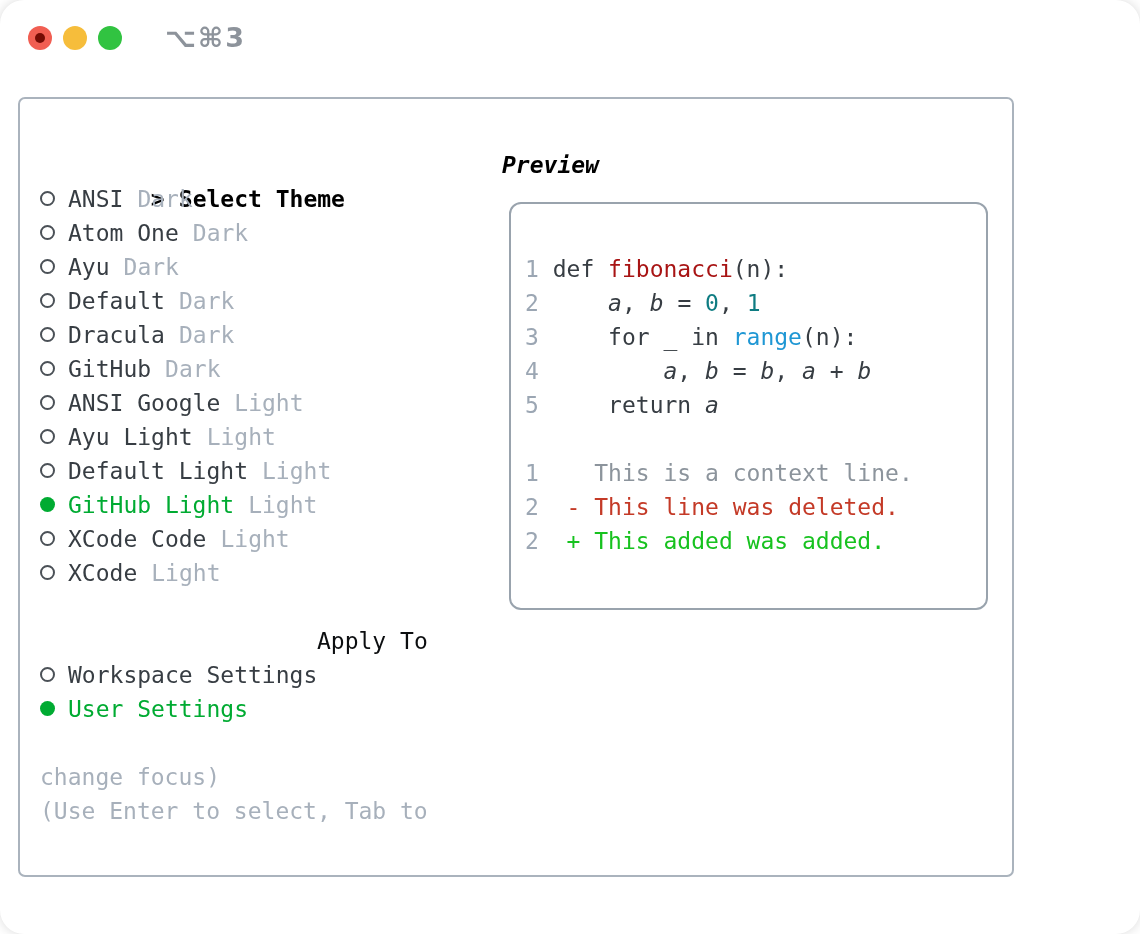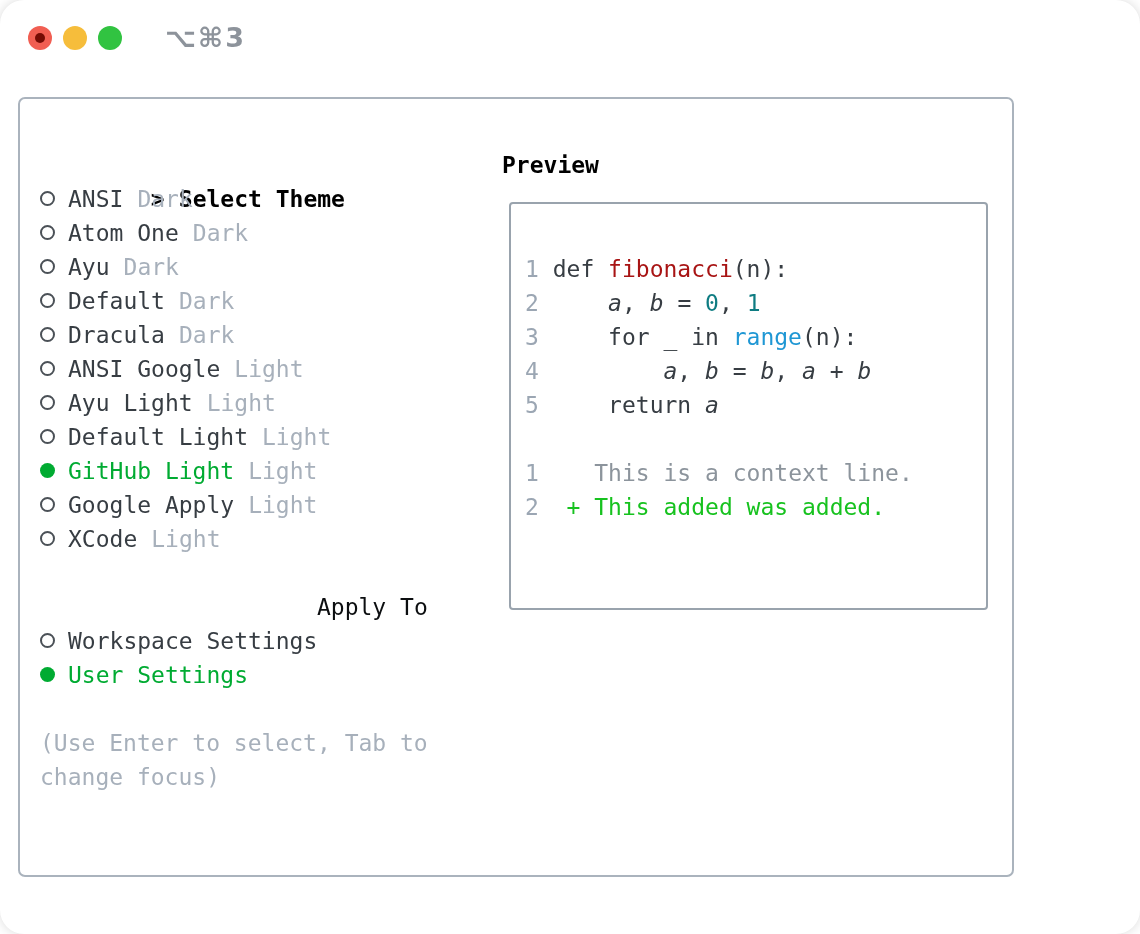--- a/index.html
+++ b/index.html
@@ -38,24 +38,24 @@
   .radio { display:inline-block; width:15px; height:15px; border-radius:50%;
            border:2px solid #4b5157; vertical-align:middle; margin:-4px 13px 0 0; background:transparent; }
   .radio.sel { border:none; background:var(--accent); width:15px; height:15px; }
   .theme-name { color:var(--ink);margin-top:23px; }
   .theme-name.sel { color:var(--accent); }
   .variant { color:var(--muted); margin-left:14px; }
   .apply-hdr { color:var(--black); margin-left:28px;text-align:right; }
   .hint { color:var(--muted); }
 
   
-  .right-col { position:absolute; left:482px; top:49px; }
+  .right-col { position:absolute; left:482px; top:49px;font-style:italic; }
   .preview-title { font-weight:700; color:#000; }
   .preview-box { position:absolute; left:489px; top:103px; width:479px; height:408px;
-                 border:2px solid var(--pborder); border-radius:4px; background:#fff;
+                 border:2px solid var(--pborder); border-radius:12px; background:#fff;
                  padding:48px 0 0 14px; }
   .pline { height:34px; line-height:34px; white-space:pre; font-size:23px; }
   .ln { color:var(--lnum); }
   .tok-plain   { color:var(--ink); }
   .tok-func    { color:var(--func); }
   .tok-num     { color:var(--numlit); }
   .tok-builtin { color:var(--builtin); }
   .tok-var     { color:var(--ink); font-style:italic; }
   .tok-ctx     { color:var(--ctx); }
   .tok-del     { color:var(--del); }
@@ -81,50 +81,52 @@
     <div class="left-col">
       <div class="line">
         <span class="hdr-marker">&gt;</span><span class="hdr-title">Select Theme</span>
       </div>
       <div id="theme-list">
           <div class="line"><span class="radio"></span><span class="theme-name">ANSI</span><span class="variant">Dark</span></div>
           <div class="line"><span class="radio"></span><span class="theme-name">Atom One</span><span class="variant">Dark</span></div>
           <div class="line"><span class="radio"></span><span class="theme-name">Ayu</span><span class="variant">Dark</span></div>
           <div class="line"><span class="radio"></span><span class="theme-name">Default</span><span class="variant">Dark</span></div>
           <div class="line"><span class="radio"></span><span class="theme-name">Dracula</span><span class="variant">Dark</span></div>
+          <div class="line"><span class="radio"></span><span class="theme-name">GitHub</span><span class="variant">Dark</span></div>
           <div class="line"><span class="radio"></span><span class="theme-name">ANSI Google</span><span class="variant">Light</span></div>
           <div class="line"><span class="radio"></span><span class="theme-name">Ayu Light</span><span class="variant">Light</span></div>
           <div class="line"><span class="radio"></span><span class="theme-name">Default Light</span><span class="variant">Light</span></div>
           <div class="line"><span class="radio sel"></span><span class="theme-name sel">GitHub Light</span><span class="variant">Light</span></div>
-          <div class="line"><span class="radio"></span><span class="theme-name">Google Apply</span><span class="variant">Light</span></div>
+          <div class="line"><span class="radio"></span><span class="theme-name">XCode Code</span><span class="variant">Light</span></div>
           <div class="line"><span class="radio"></span><span class="theme-name">XCode</span><span class="variant">Light</span></div>
         </div>
       <div class="blank"></div>
       <div class="line apply-hdr">Apply To</div>
       <div id="apply-list">
           <div class="line"><span class="radio"></span><span class="theme-name">Workspace Settings</span></div>
           <div class="line"><span class="radio sel"></span><span class="theme-name sel">User Settings</span></div>
         </div>
       <div class="blank"></div>
+      <div class="line hint">change focus)</div>
       <div class="line hint">(Use Enter to select, Tab to</div>
-      <div class="line hint">change focus)</div>
     </div>
 
     <div class="right-col">
       <div class="line preview-title">Preview</div>
     </div>
 
     <div class="preview-box">
       <div id="code-lines">
           <div class="pline"><span class="ln">1</span> <span class="tok-plain">def </span><span class="tok-func">fibonacci</span><span class="tok-plain">(n):</span></div>
           <div class="pline"><span class="ln">2</span> <span class="tok-plain">    </span><span class="tok-var">a</span><span class="tok-plain">, </span><span class="tok-var">b</span><span class="tok-plain"> = </span><span class="tok-num">0</span><span class="tok-plain">, </span><span class="tok-num">1</span></div>
           <div class="pline"><span class="ln">3</span> <span class="tok-plain">    for _ in </span><span class="tok-builtin">range</span><span class="tok-plain">(n):</span></div>
           <div class="pline"><span class="ln">4</span> <span class="tok-plain">        </span><span class="tok-var">a</span><span class="tok-plain">, </span><span class="tok-var">b</span><span class="tok-plain"> = </span><span class="tok-var">b</span><span class="tok-plain">, </span><span class="tok-var">a</span><span class="tok-plain"> + </span><span class="tok-var">b</span></div>
           <div class="pline"><span class="ln">5</span> <span class="tok-plain">    return </span><span class="tok-var">a</span></div>
         </div>
       <div id="diff-lines" class="diff-block">
           <div class="pline"><span class="ln">1</span> <span class="tok-plain">   </span><span class="tok-ctx">This is a context line.</span></div>
+          <div class="pline"><span class="ln">2</span> <span class="tok-plain"> </span><span class="tok-del">- This line was deleted.</span></div>
           <div class="pline"><span class="ln">2</span> <span class="tok-plain"> </span><span class="tok-add">+ This added was added.</span></div>
         </div>
     </div>
 
   </div>
 </div>
 
 </body></html>

